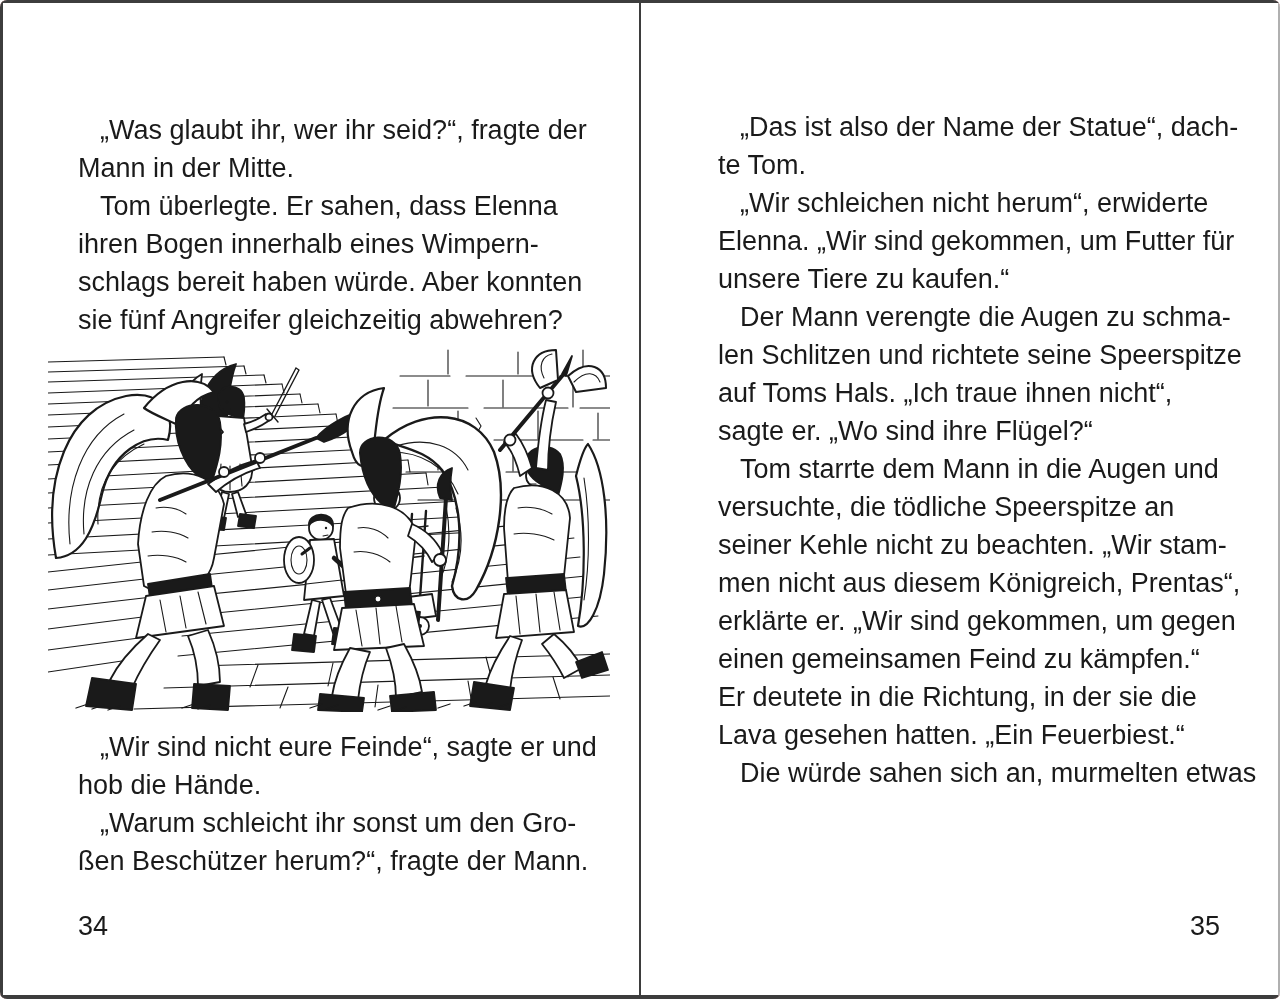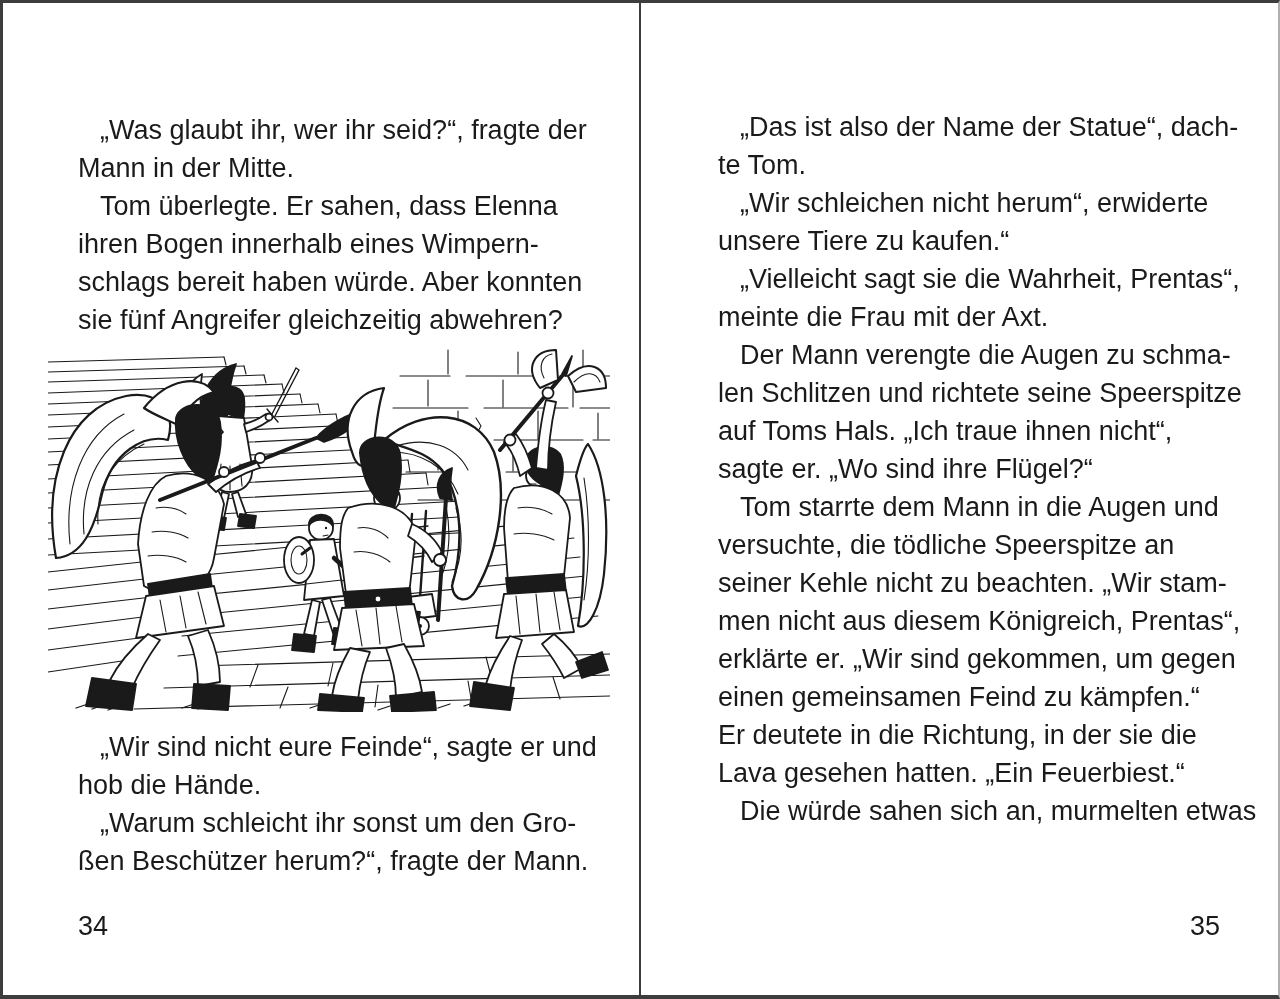--- a/index.html
+++ b/index.html
@@ -1,19 +1,19 @@
 <!DOCTYPE html>
 <html><head>
 <meta charset="utf-8">
 <title>Book Spread</title>
 <style>
   html,body{margin:0;padding:0;background:#ffffff;}
   .screen{
     position:relative;width:1280px;height:999px;background:#b91c1c;
-    overflow:hidden;font-family:"Liberation Sans",sans-serif;color:#1a1a1a;
+    overflow:hidden;font-family:"Liberation Sans",sans-serif;color:#1a1a1a;border-radius:7px;
   }
   .frame{
     position:absolute;inset:0;box-sizing:border-box;pointer-events:none;z-index:50;
     border-top:3px solid #3d3d3d;border-left:3px solid #3d3d3d;
     border-bottom:4px solid #3d3d3d;border-right:2px solid #b0b0b0;
   }
   .gutter{position:absolute;left:639px;top:0;width:2px;height:100%;background:#3d3d3d;z-index:40;}
   .page{position:absolute;top:0;height:100%;width:639px;background:#ffffff;}
   .page.right{left:641px;}
   .page.left{left:0;}
@@ -189,25 +189,22 @@
   </div>
 
   <div class="page right">
     <div class="textblock" style="top:108px;left:77px;width:520px;">
         <div class="para">
           <div class="line indent">„Das ist also der Name der Statue“, dach-</div>
           <div class="line">te Tom.</div>
         </div>
         <div class="para">
           <div class="line indent">„Wir schleichen nicht herum“, erwiderte</div>
+          <div class="line">Elenna. „Wir sind gekommen, um Futter für</div>
           <div class="line">unsere Tiere zu kaufen.“</div>
-        </div>
-        <div class="para">
-          <div class="line indent">„Vielleicht sagt sie die Wahrheit, Prentas“,</div>
-          <div class="line">meinte die Frau mit der Axt.</div>
         </div>
         <div class="para">
           <div class="line indent">Der Mann verengte die Augen zu schma-</div>
           <div class="line">len Schlitzen und richtete seine Speerspitze</div>
           <div class="line">auf Toms Hals. „Ich traue ihnen nicht“,</div>
           <div class="line">sagte er. „Wo sind ihre Flügel?“</div>
         </div>
         <div class="para">
           <div class="line indent">Tom starrte dem Mann in die Augen und</div>
           <div class="line">versuchte, die tödliche Speerspitze an</div>

